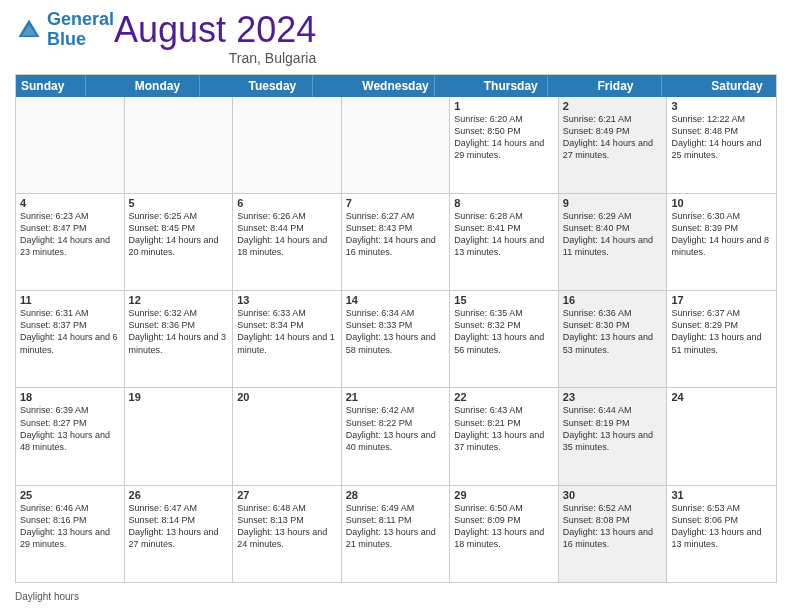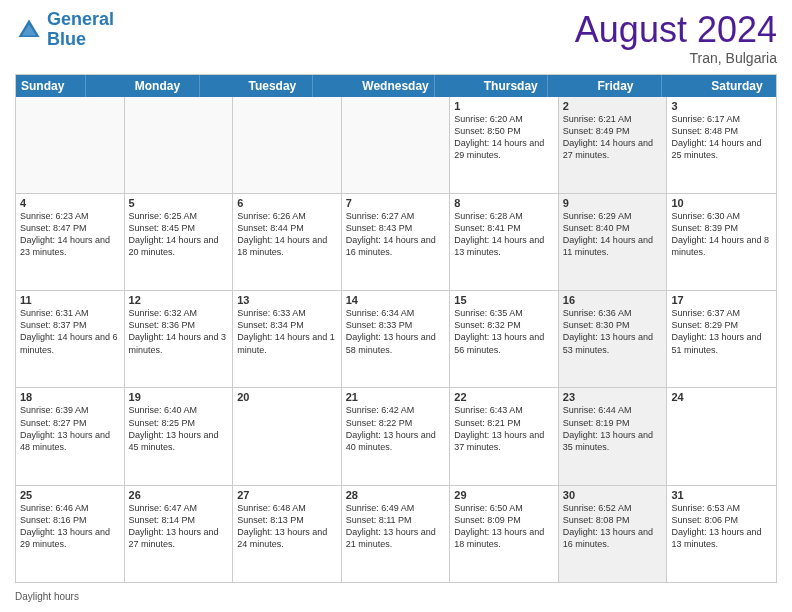--- a/index.html
+++ b/index.html
@@ -12,21 +12,21 @@
     }
     .page {
       width: 792px;
       height: 612px;
       padding: 10px 15px;
       display: flex;
       flex-direction: column;
     }
     .header {
       display: flex;
-      justify-content: space-between;
+      justify-content: flex-start;
       align-items: flex-start;
       margin-bottom: 8px;
     }
     .logo {
       display: flex;
       align-items: center;
       gap: 4px;
     }
     .logo-text {
       font-size: 18px;
@@ -163,21 +163,21 @@
           </div>
           <div class="cal-cell shaded">
             <span class="day-num">2</span>
             <div class="day-info">Sunrise: 6:21 AM
 Sunset: 8:49 PM
 Daylight: 14 hours
 and 27 minutes.</div>
           </div>
           <div class="cal-cell">
             <span class="day-num">3</span>
-            <div class="day-info">Sunrise: 6:17 AM
+            <div class="day-info">Sunrise: 12:22 AM
 Sunset: 8:48 PM
 Daylight: 14 hours
 and 25 minutes.</div>
           </div>
         </div>
         <div class="cal-row">
           <div class="cal-cell">
             <span class="day-num">4</span>
             <div class="day-info">Sunrise: 6:23 AM
 Sunset: 8:47 PM
@@ -281,24 +281,20 @@
         <div class="cal-row">
           <div class="cal-cell">
             <span class="day-num">18</span>
             <div class="day-info">Sunrise: 6:39 AM
 Sunset: 8:27 PM
 Daylight: 13 hours
 and 48 minutes.</div>
           </div>
           <div class="cal-cell">
             <span class="day-num">19</span>
-            <div class="day-info">Sunrise: 6:40 AM
-Sunset: 8:25 PM
-Daylight: 13 hours
-and 45 minutes.</div>
           </div>
           <div class="cal-cell">
             <span class="day-num">20</span>
           </div>
           <div class="cal-cell">
             <span class="day-num">21</span>
             <div class="day-info">Sunrise: 6:42 AM
 Sunset: 8:22 PM
 Daylight: 13 hours
 and 40 minutes.</div>

